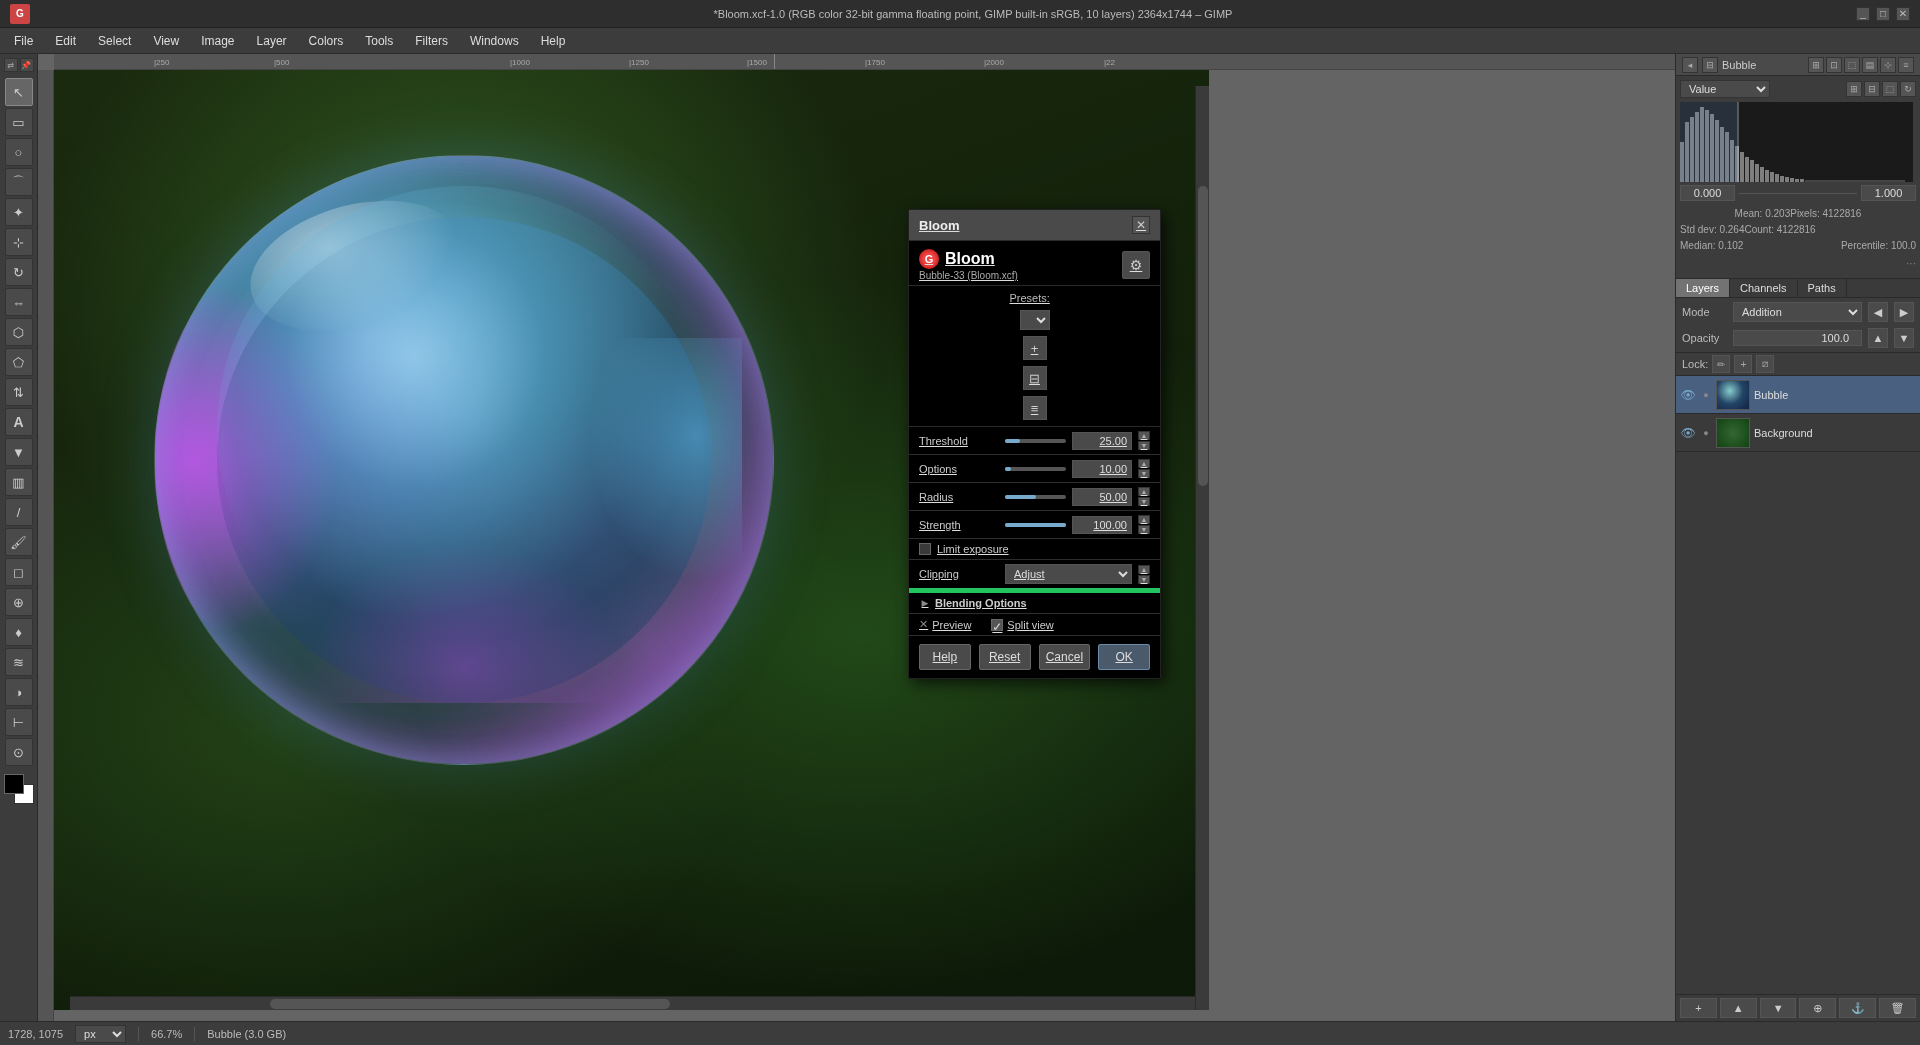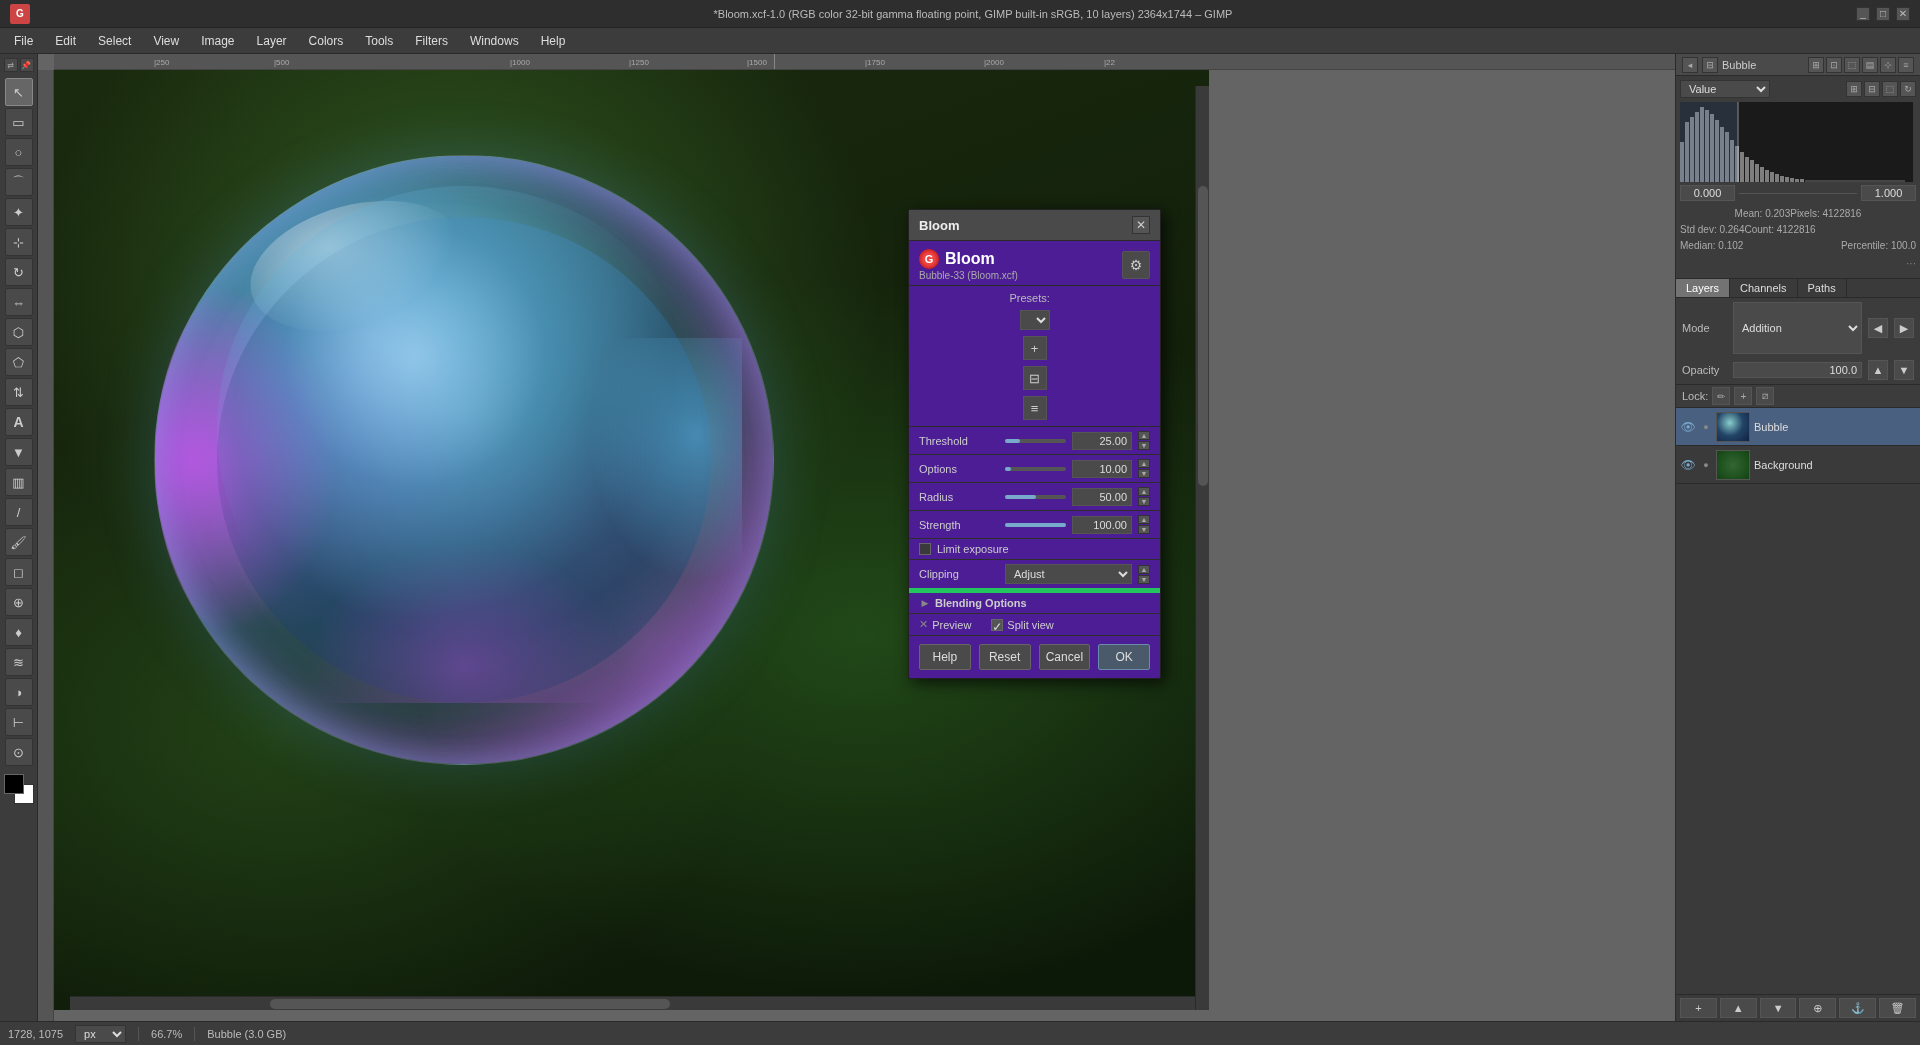--- a/index.html
+++ b/index.html
@@ -315,38 +315,38 @@
       font-size: 11px;
       color: #bbb;
       width: 45px;
     }
     .mode-select {
       flex: 1;
       background: #4a4a4a;
       border: 1px solid #555;
       color: #ddd;
       font-size: 11px;
-      padding: 18px 4px;
+      padding: 2px 4px;
     }
     .layers-btn {
       width: 20px; height: 20px;
       background: #4a4a4a;
       border: 1px solid #555;
       display: flex; align-items: center; justify-content: center;
       cursor: pointer;
       color: #ccc;
       font-size: 11px;
     }
     .opacity-input {
       width: 55px;
       background: #4a4a4a;
       border: 1px solid #555;
       color: #ddd;
       font-size: 11px;
-      padding: 1px 4px;
+      padding: 1px 12px;
       text-align: right;
     }
     #lock-row {
       display: flex;
       align-items: center;
       gap: 4px;
       padding: 2px 6px;
       border-bottom: 1px solid #2a2a2a;
     }
     .lock-icon {
@@ -442,25 +442,26 @@
       font-size: 11px;
       padding: 1px 4px;
     }
 
     
     #bloom-dialog {
       position: absolute;
       top: 155px;
       left: 870px;
       width: 253px;
-      background: #4c1d95;
+      background: #000000;
       border: 1px solid #222;
       box-shadow: 4px 4px 15px rgba(0,0,0,0.7);
       z-index: 100;
       border-radius: 2px;
+      text-decoration: underline;
     }
     #bloom-dialog-titlebar {
       background: #4a4a4a;
       padding: 6px 10px;
       display: flex;
       align-items: center;
       justify-content: space-between;
       border-bottom: 1px solid #2a2a2a;
       cursor: move;
     }

